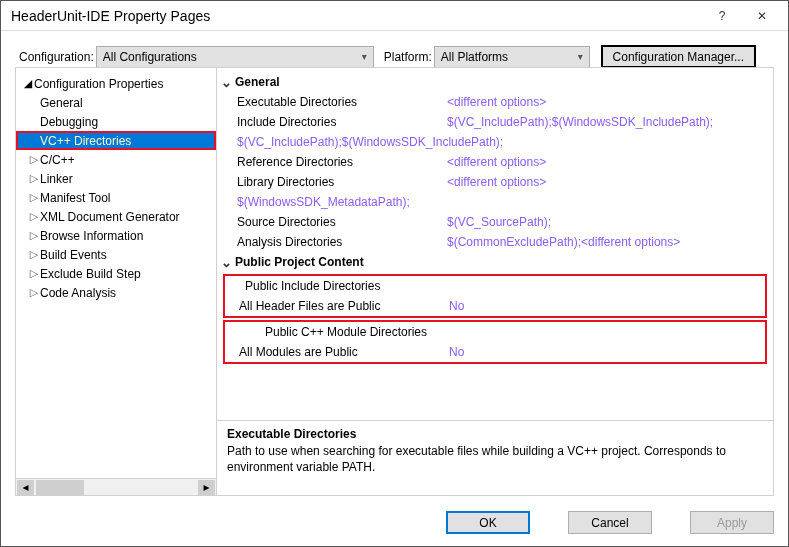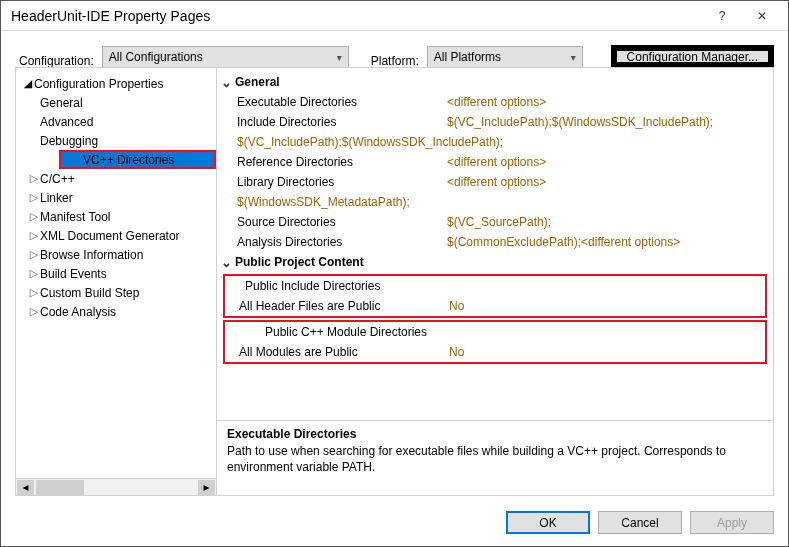--- a/index.html
+++ b/index.html
@@ -21,33 +21,33 @@
     align-items: center;
     padding: 0 6px 0 10px;
     border-bottom: 1px solid #ddd;
   }
   .titlebar .title { flex: 1; font-size: 14px; }
   .titlebar .btn {
     width: 40px; height: 26px; display:flex; align-items:center; justify-content:center;
     color:#333;
   }
   .toprow {
-    display:flex; align-items:flex-end;
-    padding: 14px 14px 12px 18px;
-    gap:6px;
+    display:flex; align-items:center;
+    padding: 14px 32px 12px 18px;
+    gap:0;
   }
   .toprow label { margin-right:2px; }
   .combo {
     display:flex; align-items:center; justify-content:space-between;
     border:1px solid #adadad; background:#e1e1e1;
     height:22px; padding:0 6px;
   }
   .combo .chev { margin-left:6px; color:#555; font-size:10px; }
   .cfg-mgr {
-    border:6px solid #000000; background:#e1e1e1;
+    border:2px solid #000000; background:#e1e1e1;
     height:23px; padding:0 10px; display:flex; align-items:center;
   }
   .frame {
     position:absolute; left:14px; right:14px; top:66px; bottom:50px;
     border:1px solid #d0d0d0;
     display:flex;
   }
   
   .tree-wrap {
     width:200px; border-right:none;
@@ -62,21 +62,21 @@
     white-space:nowrap;
   }
   .tree .exp {
     width:12px; text-align:center; color:#595959; font-size:11px;
     display:inline-block;
   }
   .lvl0 { padding-left:6px; }
   .lvl1 { padding-left:24px; }
   .lvl1.has-exp { padding-left:12px; }
   .tree-row.selected {
-    background:#0078d7; color:#000000;margin-left:43px;
+    background:#0078d7; color:#fef9c3;
   }
   .red-box { outline:2px solid #e81123; outline-offset:-2px; }
   .hscroll {
     height:17px; border-top:1px solid #d0d0d0; background:#f0f0f0;
     display:flex; align-items:center;
   }
   .hscroll .arrow { width:17px; height:15px; background:#cfcfcf; display:flex;align-items:center;justify-content:center; margin:0 1px;}
   .hscroll .thumb { width:48px; height:15px; background:#cfcfcf; margin-left:1px;}
   
   .right {
@@ -90,58 +90,58 @@
   .cat-row {
     display:flex; align-items:center; height:20px;
     font-weight:bold; padding-left:4px;
   }
   .cat-row .chev2 { width:14px; color:#333; font-size:13px; }
   .prop-row {
     display:flex; align-items:center; height:20px;
     padding-left:20px;
   }
   .prop-row .name { width:210px; }
-  .prop-row .val { flex:1; color:#a16207; }
+  .prop-row .val { flex:1; color:#8b5cf6; }
   .highlight-row {
     border:2px solid #e81123; margin:0 6px 0 6px;
   }
   .highlight-group { margin-top:2px; }
   .desc {
     height:74px; padding:6px 10px 6px 10px;
   }
   .desc .dtitle { font-weight:bold; margin-bottom:2px; }
   .desc .dtext { line-height:1.35; }
   
   .footer {
     position:absolute; right:14px; bottom:12px;
     display:flex; gap:8px;
   }
   .fbtn {
     width:84px; height:23px; border:1px solid #adadad; background:#e1e1e1;
-    display:flex; align-items:center; justify-content:center;
+    display:flex; align-items:center; justify-content:center;margin-left:30px;
   }
   .fbtn.primary { border:2px solid #0078d7; background:#e1e1e1; }
   .fbtn.disabled { color:#9a9a9a; }
 </style>
 </head>
 <body>
 
 <div class="titlebar">
   <div class="title">HeaderUnit-IDE Property Pages</div>
   <div class="btn">
     <span>?</span>
   </div>
   <div class="btn">
     <span>✕</span>
   </div>
 </div>
 
 <div class="toprow">
   <label>Configuration:</label>
-  <div class="combo" style="width:247px">
+  <div class="combo" style="width:278px">
     <span>All Configurations</span>
     <span class="chev">▾</span>
   </div>
   <div style="width:10px"></div>
   <label>Platform:</label>
   <div class="combo" style="width:156px">
     <span>All Platforms</span>
     <span class="chev">▾</span>
   </div>
   <div style="flex:1"></div>
@@ -156,23 +156,20 @@
     <div class="tree">
       <div class="tree-row lvl0">
         <span class="exp" style="color:#000">◢</span>
         <span>Configuration Properties</span>
       </div>
       <div id="tree-items">
           <div class="tree-row lvl1">
             <span>General</span>
           </div>
           <div class="tree-row lvl1">
-            <span>Advanced</span>
-          </div>
-          <div class="tree-row lvl1">
             <span>Debugging</span>
           </div>
           <div class="tree-row lvl1 selected red-box">
             <span>VC++ Directories</span>
           </div>
           <div class="tree-row lvl1 has-exp">
             <span class="exp">▷</span>
             <span>C/C++</span>
           </div>
           <div class="tree-row lvl1 has-exp">
@@ -190,21 +187,21 @@
           <div class="tree-row lvl1 has-exp">
             <span class="exp">▷</span>
             <span>Browse Information</span>
           </div>
           <div class="tree-row lvl1 has-exp">
             <span class="exp">▷</span>
             <span>Build Events</span>
           </div>
           <div class="tree-row lvl1 has-exp">
             <span class="exp">▷</span>
-            <span>Custom Build Step</span>
+            <span>Exclude Build Step</span>
           </div>
           <div class="tree-row lvl1 has-exp">
             <span class="exp">▷</span>
             <span>Code Analysis</span>
           </div>
         </div>
     </div>
     <div class="hscroll">
       <div class="arrow">◂</div>
       <div class="thumb"></div>

